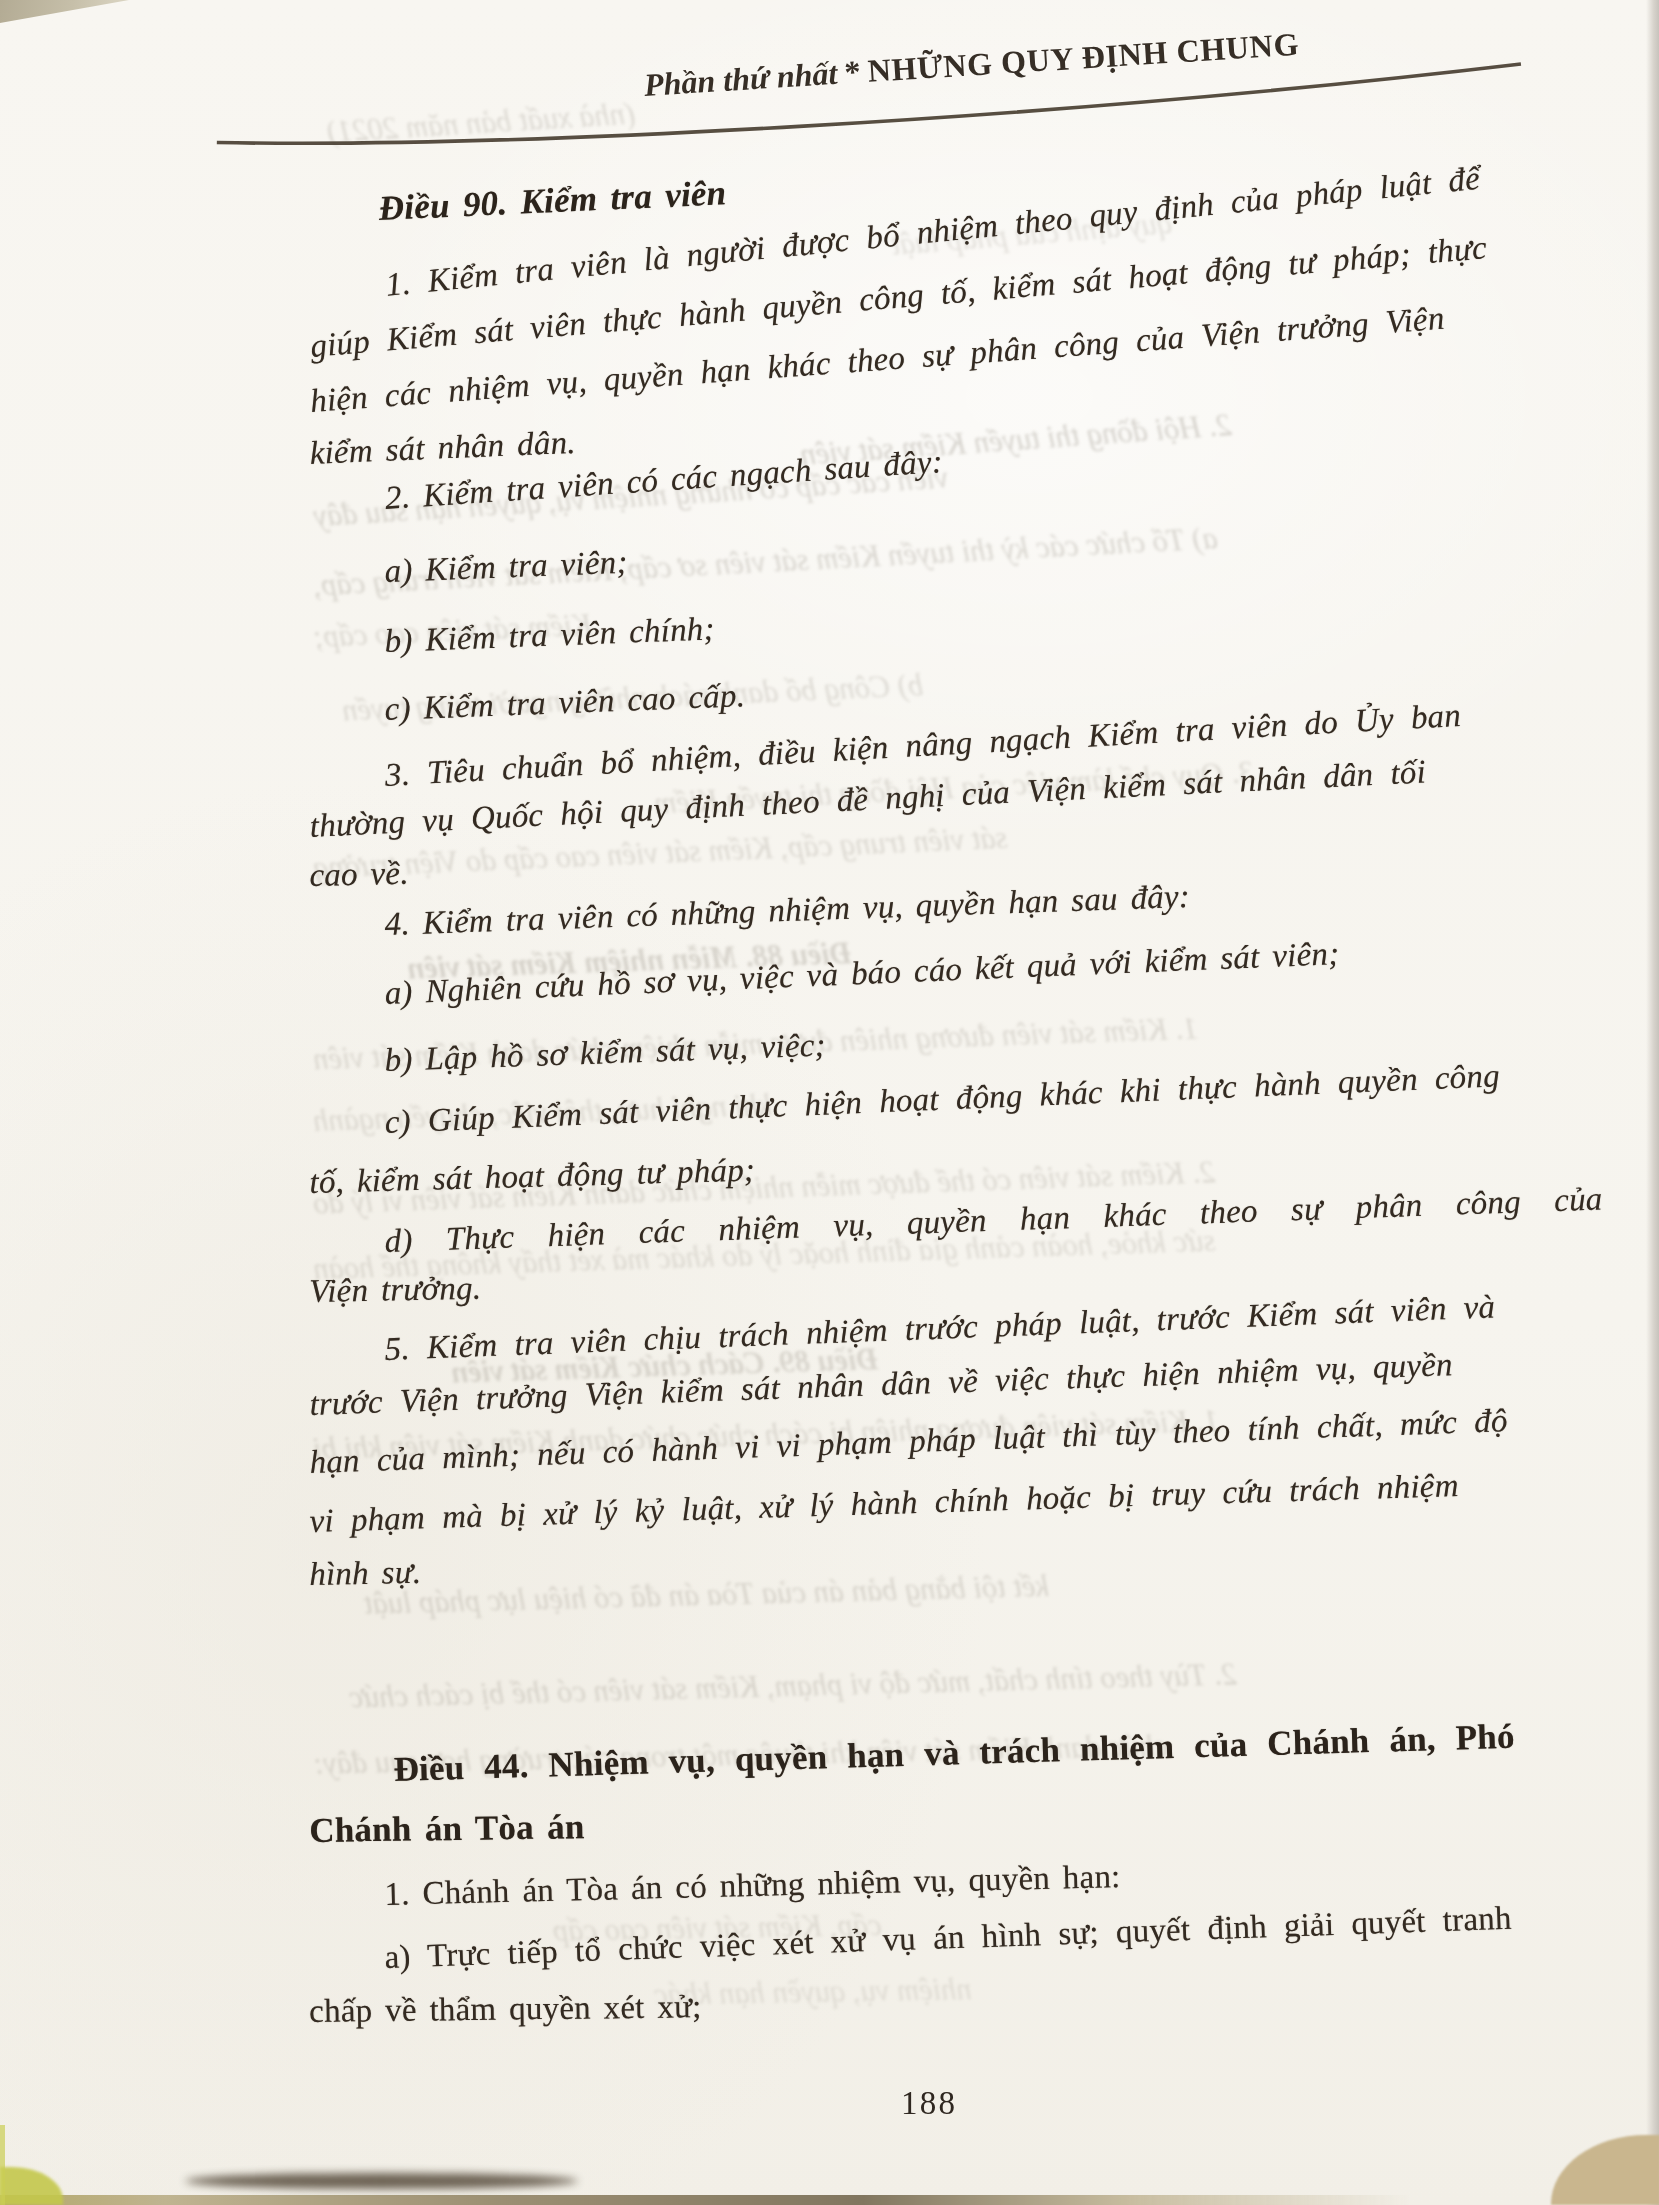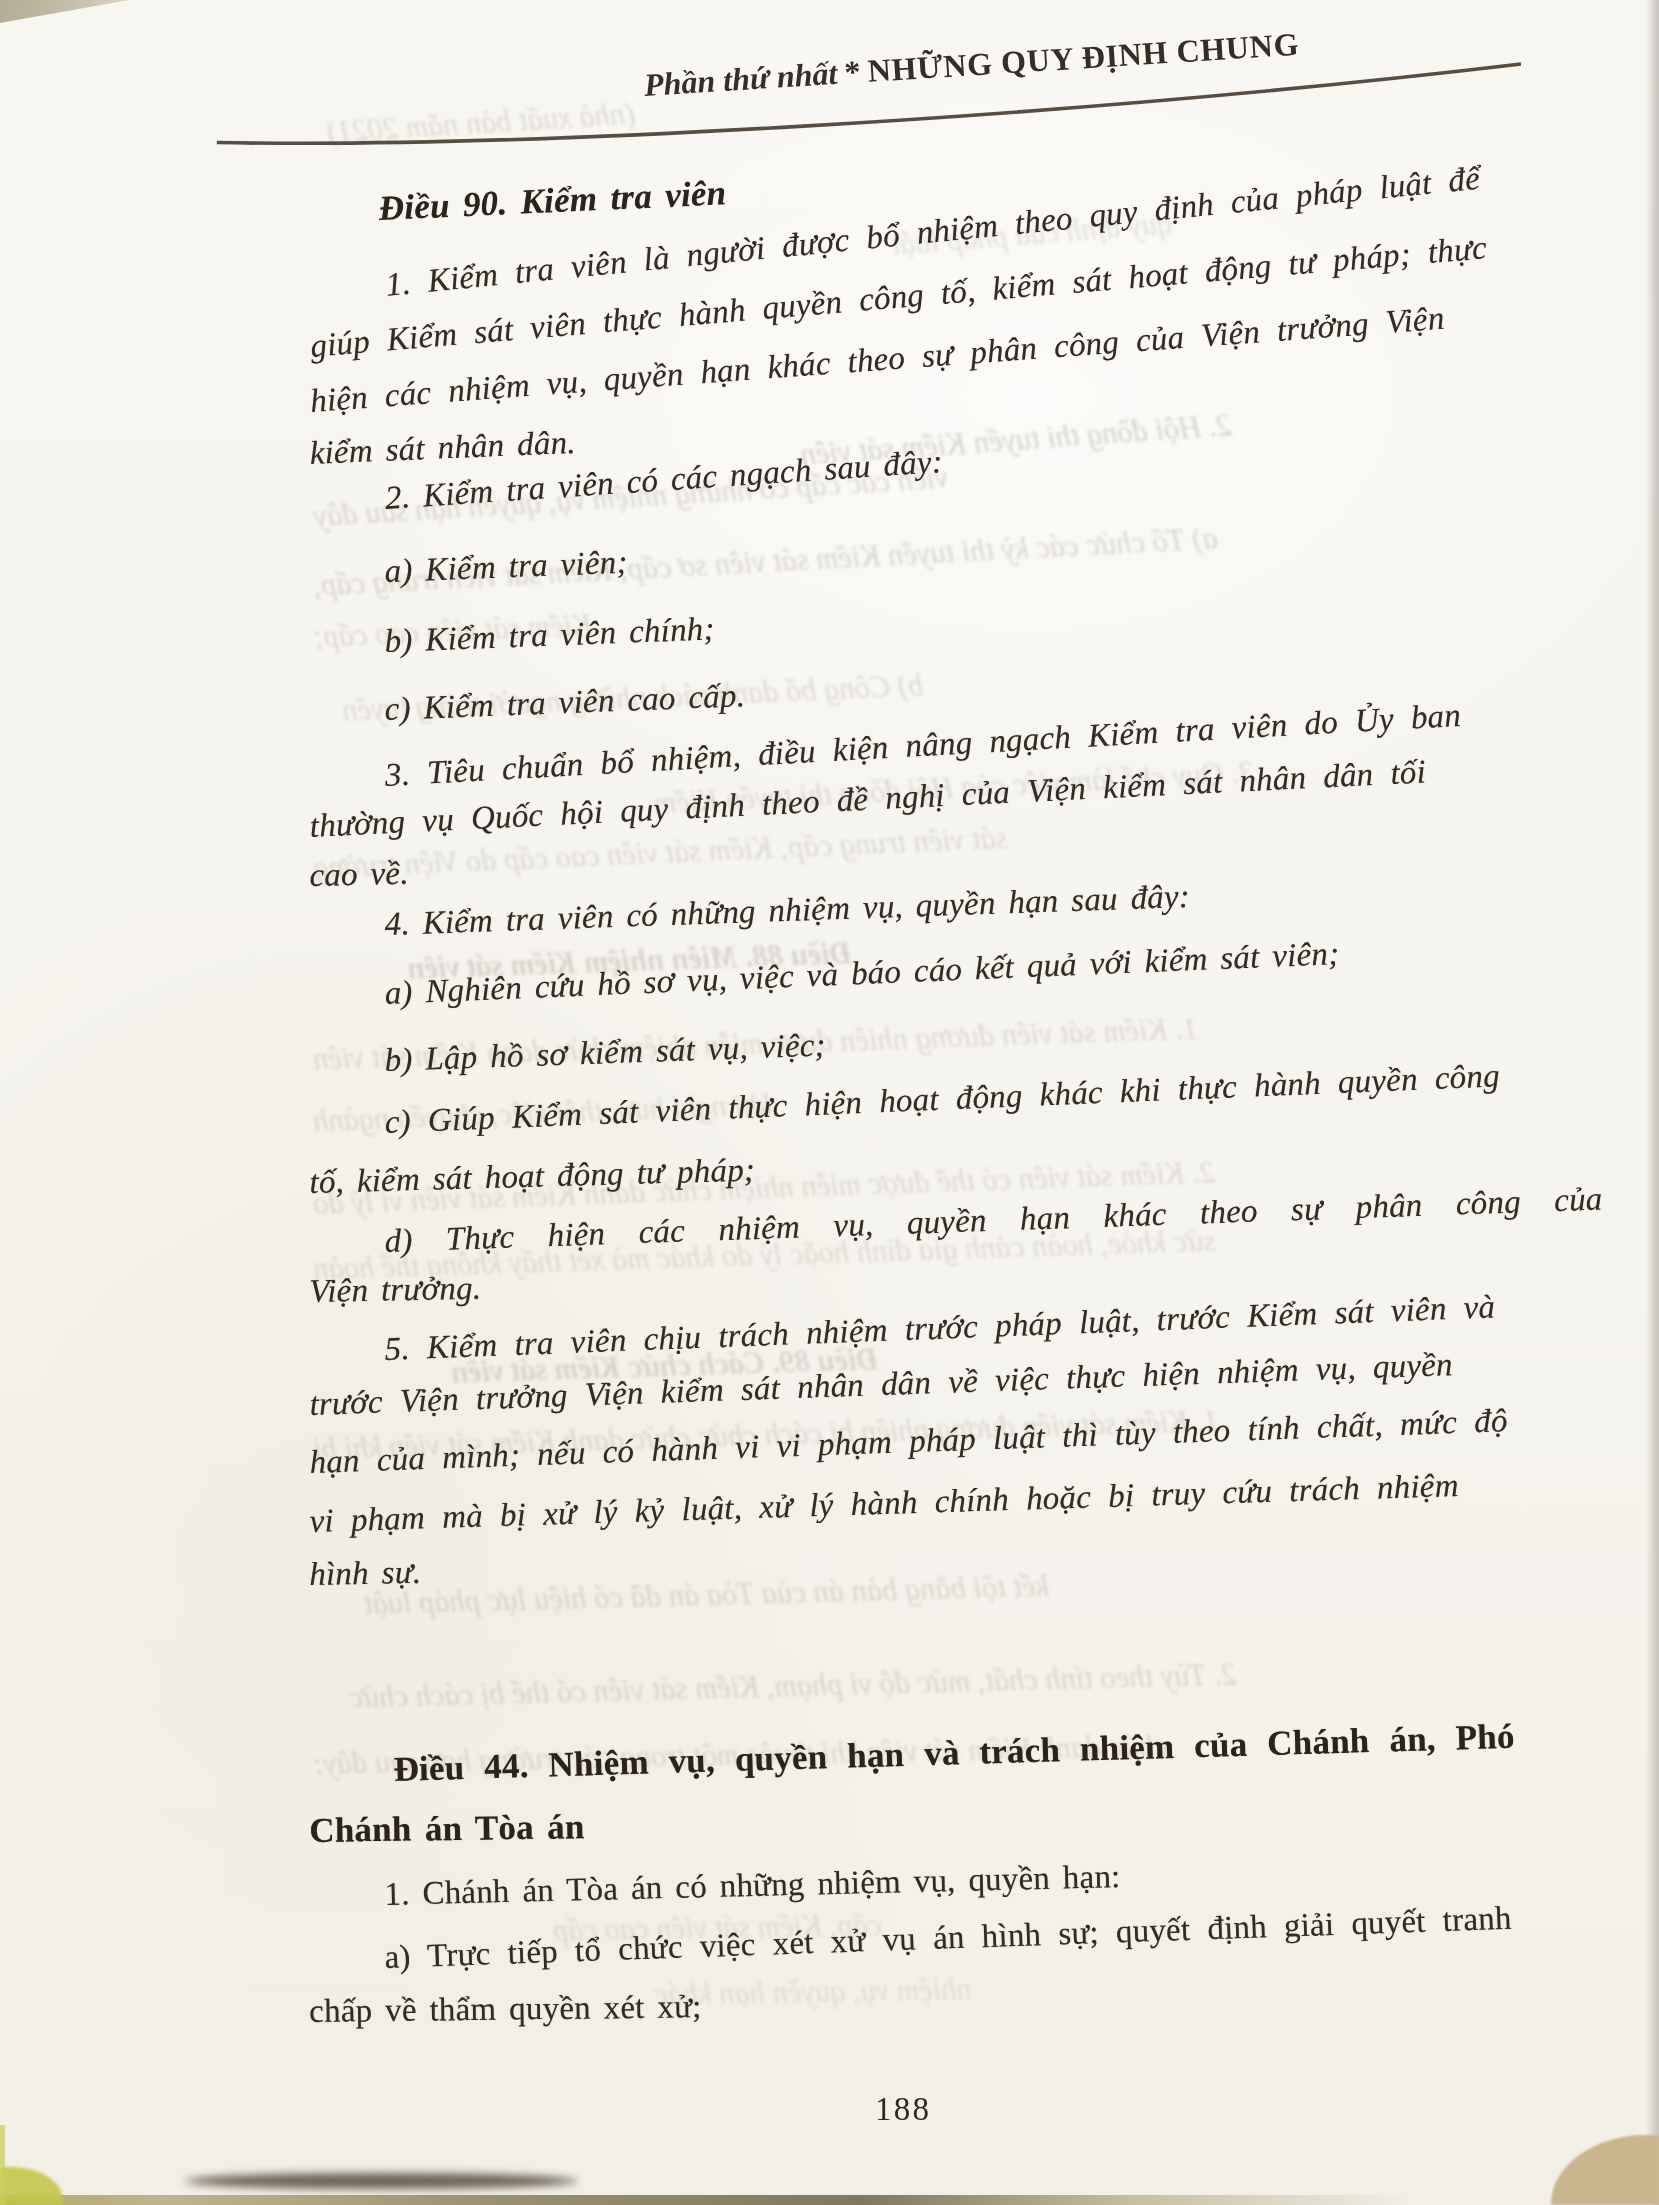--- a/index.html
+++ b/index.html
@@ -117,16 +117,16 @@
   <div class="ln it j" style="left:309px;top:1445px;transform:rotate(-2deg);">hạn của mình; nếu có hành vi vi phạm pháp luật thì tùy theo tính chất, mức độ</div>
   <div class="ln it j" style="left:309px;top:1504px;transform:rotate(-1.8deg);">vi phạm mà bị xử lý kỷ luật, xử lý hành chính hoặc bị truy cứu trách nhiệm</div>
   <div class="ln it" style="left:309px;top:1557px;transform:rotate(-1.1deg);">hình sự.</div>
 
   <div class="ln head44 wsm" style="left:393px;top:1751px;transform:rotate(-1.7deg);">Điều 44. Nhiệm vụ, quyền hạn và trách nhiệm của Chánh án, Phó</div>
   <div class="ln head44" style="left:309px;top:1812px;transform:rotate(-0.8deg);">Chánh án Tòa án</div>
   <div class="ln rm" style="left:384px;top:1877px;transform:rotate(-1.4deg);">1. Chánh án Tòa án có những nhiệm vụ, quyền hạn:</div>
   <div class="ln rm j" style="left:384px;top:1940px;transform:rotate(-2deg);">a) Trực tiếp tổ chức việc xét xử vụ án hình sự; quyết định giải quyết tranh</div>
   <div class="ln rm" style="left:309px;top:1994px;transform:rotate(-0.7deg);">chấp về thẩm quyền xét xử;</div>
 
-  <div class="pageno" style="left:875px;top:2085px;margin-top:6px;">188</div>
+  <div class="pageno" style="left:901px;top:2085px;">188</div>
 
 </div>
 
 
 </body></html>

